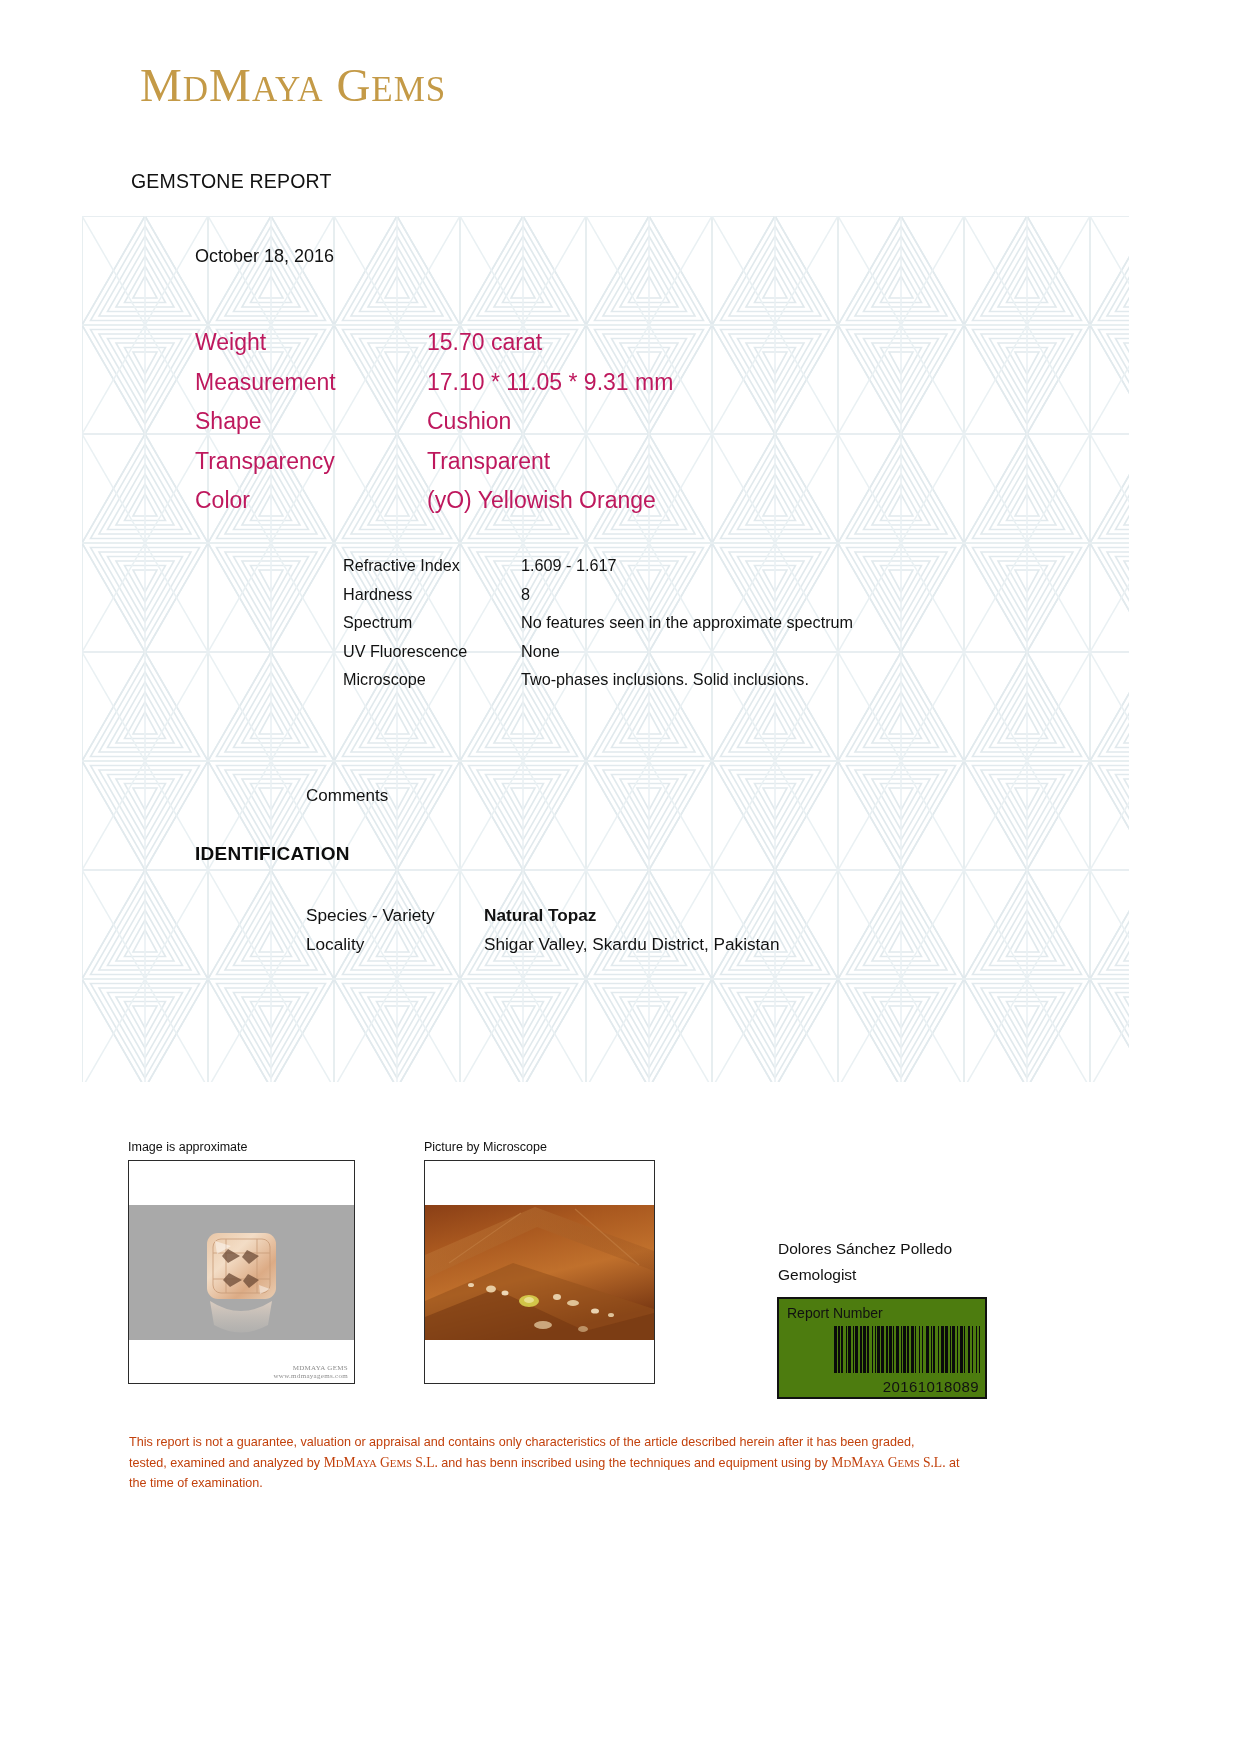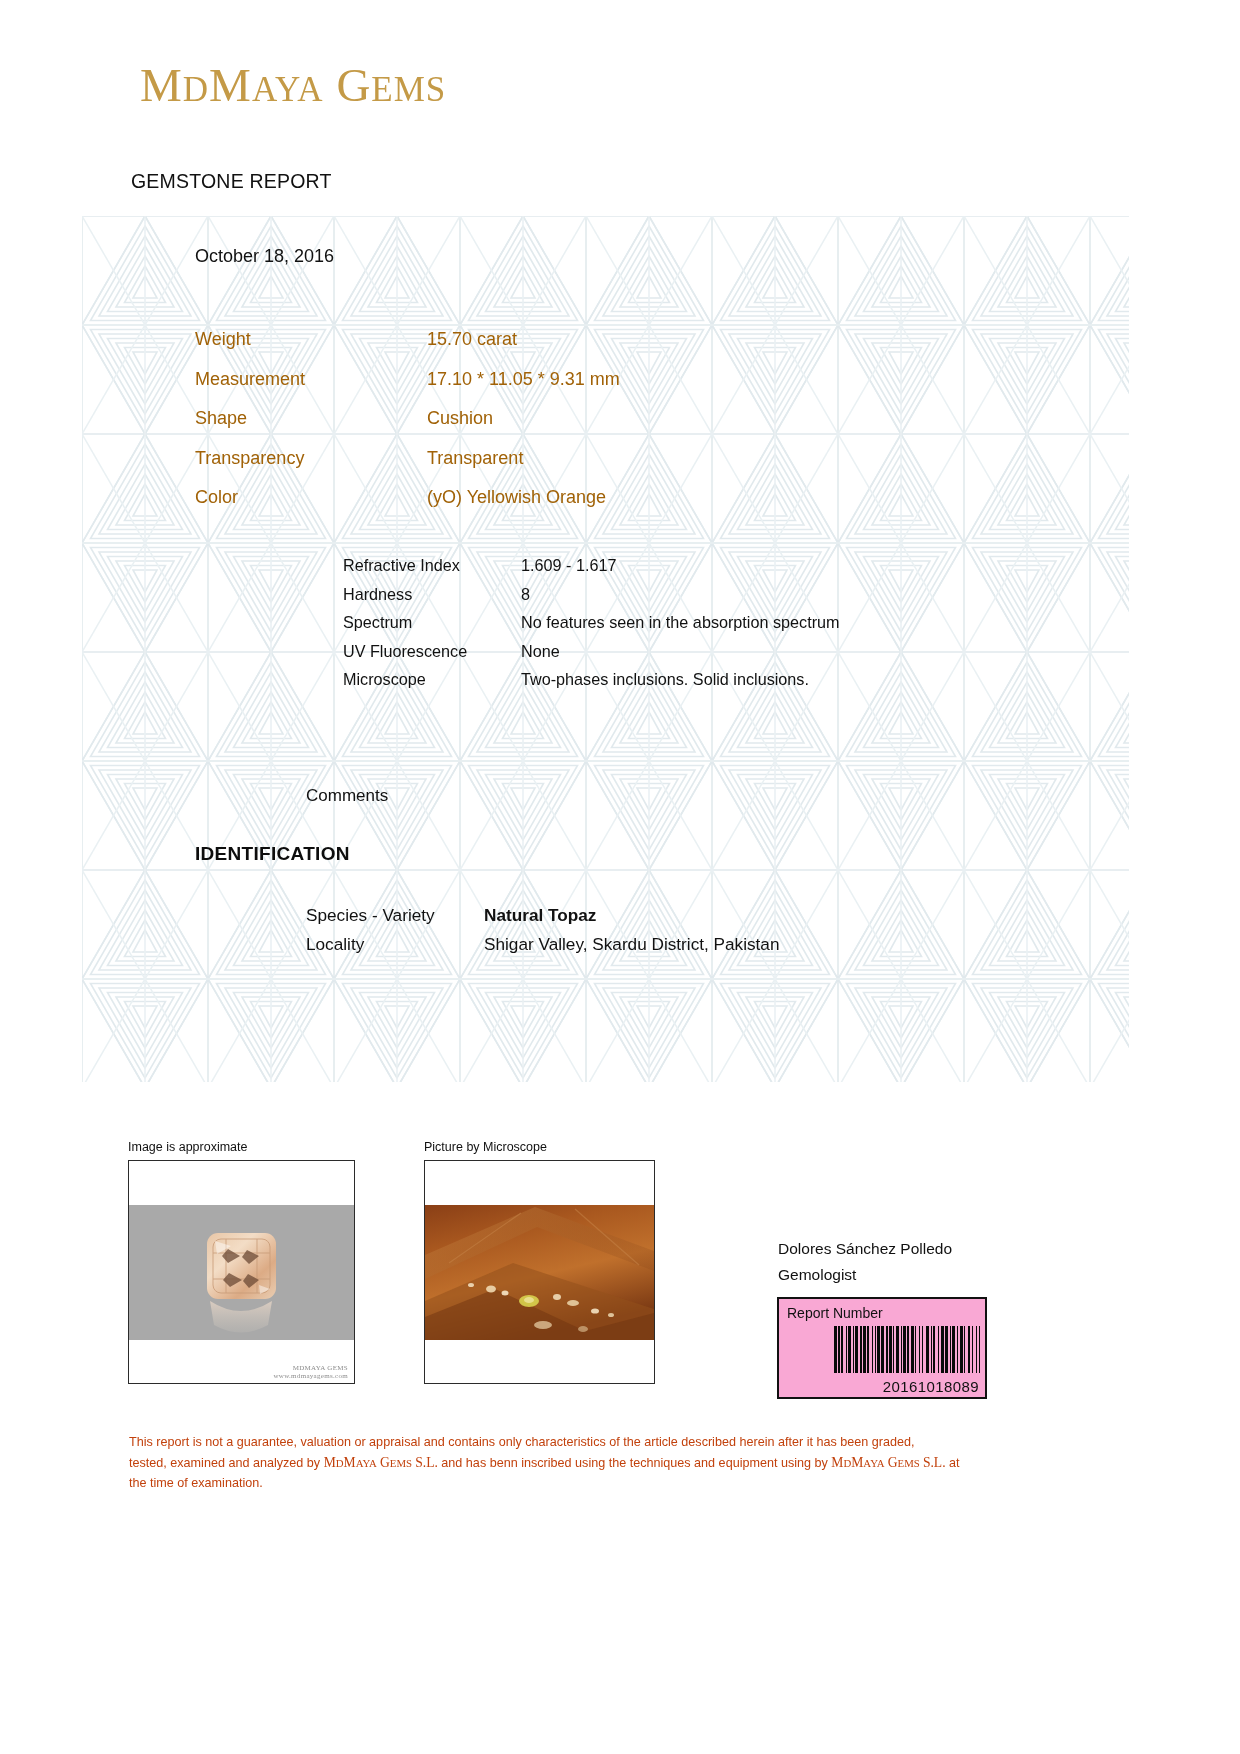--- a/index.html
+++ b/index.html
@@ -80,22 +80,22 @@
 
   
   .prim {
     position: absolute;
     left: 113px; top: 113px;
     width: 880px;
   }
   .prim-row {
     position: relative;
     height: 39.5px;
-    font-size: 18px;
-    color: #a16207;
+    font-size: 23px;
+    color: #be185d;
   }
   .prim-row .k {
     position: absolute; left: 0; top: 0;
     white-space: nowrap;
   }
   .prim-row .v {
     position: absolute; left: 232px; top: 0;
     white-space: nowrap;
   }
 
@@ -202,21 +202,21 @@
     color: #111;
   }
   .signature div { white-space: nowrap; }
 
   
   .reportbox {
     position: absolute;
     left: 777px; top: 1297px;
     width: 206px; height: 98px;
     border: 2px solid #111;
-    background: #f9a8d4;
+    background: #4d7c0f;
   }
   .reportbox .rb-label {
     position: absolute;
     left: 8px; top: 6px;
     font-size: 14px;
     color: #111;
   }
   .barcode {
     position: absolute;
     left: 55px; top: 27px;
@@ -335,21 +335,21 @@
       <div class="sec-row">
         <span class="k">Refractive Index</span>
         <span class="v">1.609 - 1.617</span>
       </div>
       <div class="sec-row">
         <span class="k">Hardness</span>
         <span class="v">8</span>
       </div>
       <div class="sec-row">
         <span class="k">Spectrum</span>
-        <span class="v">No features seen in the absorption spectrum</span>
+        <span class="v">No features seen in the approximate spectrum</span>
       </div>
       <div class="sec-row">
         <span class="k">UV Fluorescence</span>
         <span class="v">None</span>
       </div>
       <div class="sec-row">
         <span class="k">Microscope</span>
         <span class="v">Two-phases inclusions. Solid inclusions.</span>
       </div>
     </div>

